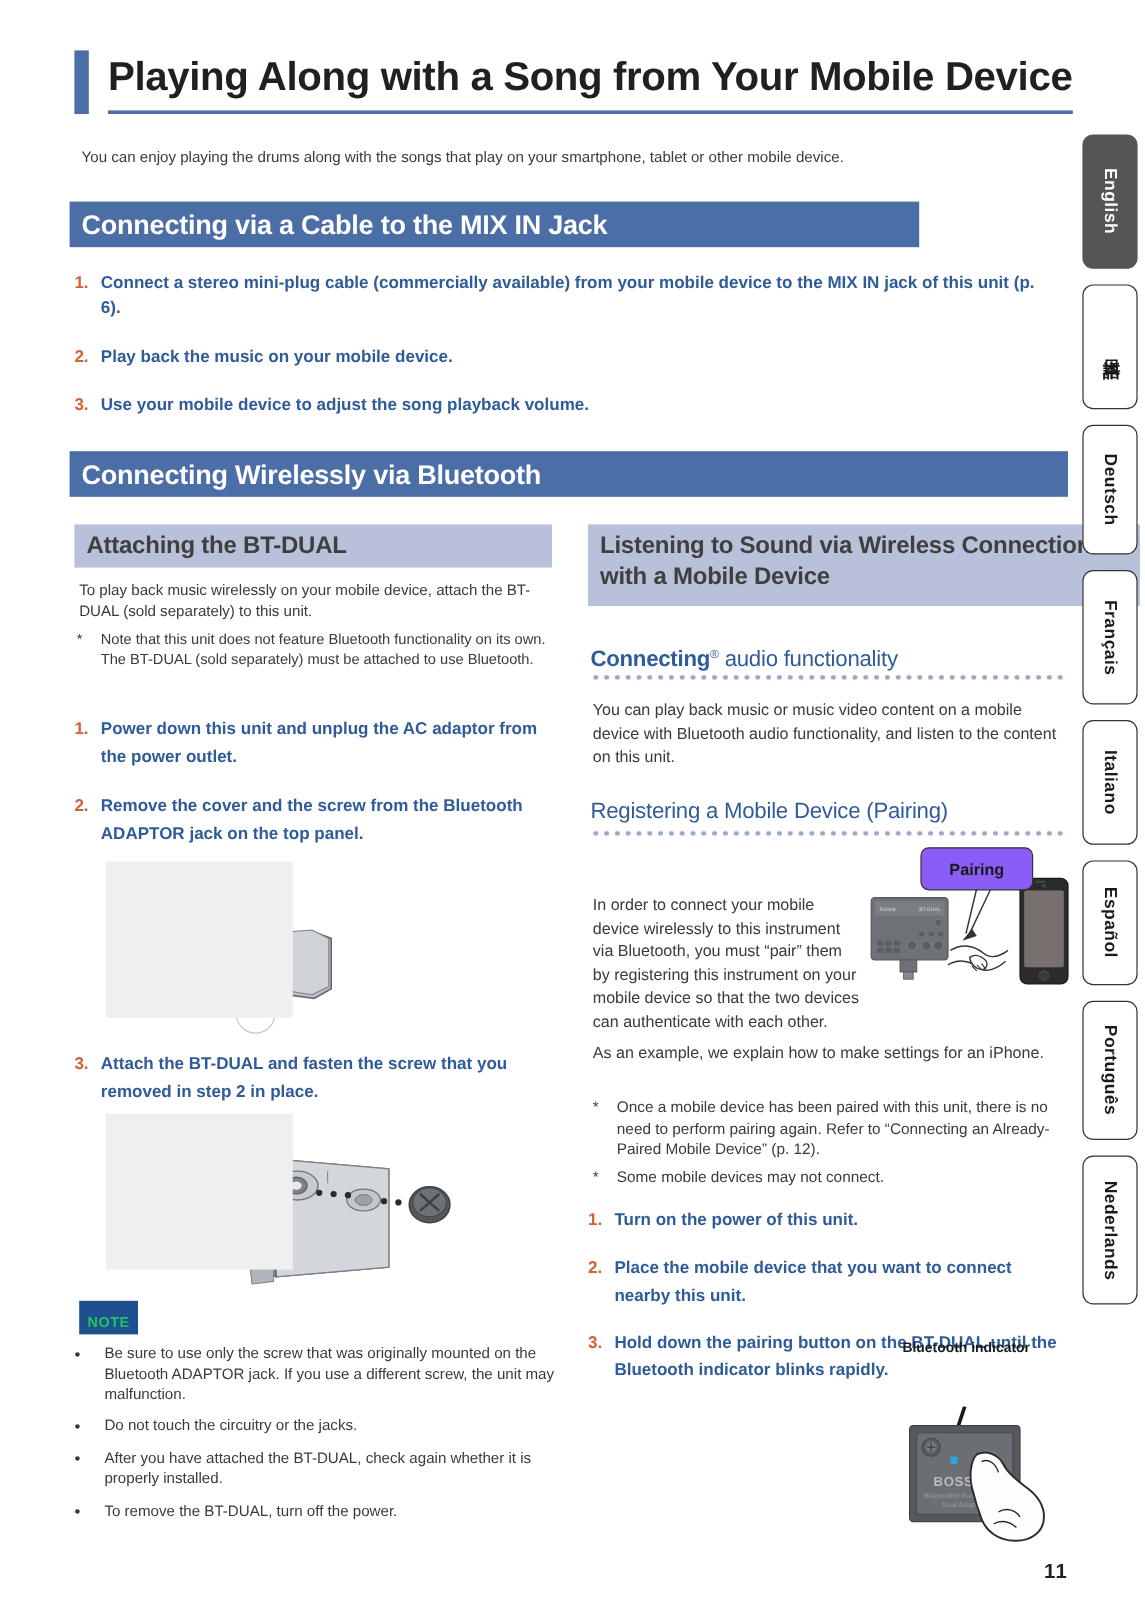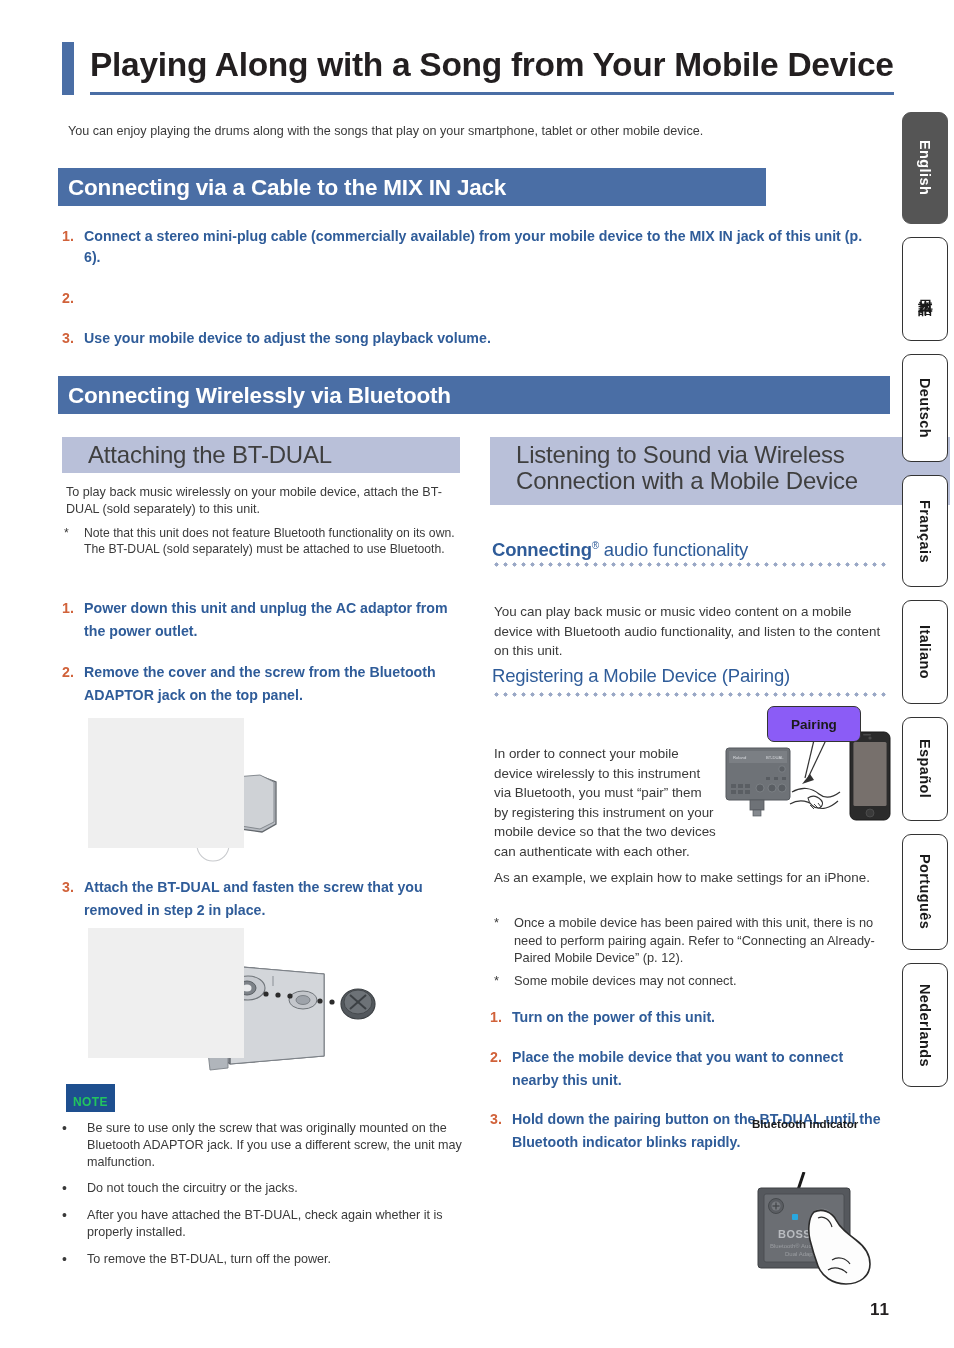--- a/index.html
+++ b/index.html
@@ -72,25 +72,25 @@
     font-stretch: condensed;
   }
   #sec-mixin { left: 58px; top: 168px; width: 708px; height: 38px; }
   #sec-bt    { left: 58px; top: 376px; width: 832px; height: 38px; }
 
   
   .sub-bar {
     position: absolute;
     background: #b9c0d9;
     color: #3f3f3f;
-    font-size: 24px;
+    font-size: 20px;
     line-height: 26px;
-    font-weight: normal;
+    font-weight: bold;
     letter-spacing: -0.2px;
-    padding: 5px 0 5px 26px;
+    padding: 5px 0 5px 10px;
     box-sizing: border-box;
     font-stretch: condensed;
   }
   #sub-attach { left: 62px; top: 437px; width: 398px; height: 36px; }
   #sub-listen { left: 490px; top: 437px; width: 460px; height: 68px; }
 
   
   .dot-head {
     position: absolute;
     color: #2f5c99;
@@ -249,20 +249,21 @@
   <div class="intro-text">You can enjoy playing the drums along with the songs that play on your smartphone, tablet or other mobile device.</div>
 
   <div class="sec-bar" id="sec-mixin">Connecting via a Cable to the MIX IN Jack</div>
 
   <div class="step big" style="left:62px; top:226px; width:820px;">
     <div class="num">1.</div>
     <div class="txt">Connect a stereo mini-plug cable (commercially available) from your mobile device to the MIX IN jack of this unit (p. 6).</div>
   </div>
   <div class="step big" style="left:62px; top:288px; width:820px;">
     <div class="num">2.</div>
+    <div class="txt">Play back the music on your mobile device.</div>
   </div>
   <div class="step big" style="left:62px; top:328px; width:820px;">
     <div class="num">3.</div>
     <div class="txt">Use your mobile device to adjust the song playback volume.</div>
   </div>
 
   <div class="sec-bar" id="sec-bt">Connecting Wirelessly via Bluetooth</div>
 
   <div class="sub-bar" id="sub-attach">Attaching the BT-DUAL</div>
 
@@ -430,21 +431,21 @@
     <div>To remove the BT-DUAL, turn off the power.</div>
   </div>
 
   <div class="sub-bar" id="sub-listen">Listening to Sound via Wireless Connection with a Mobile Device</div>
 
   <div class="dot-head" style="left:492px; top:534px; width:400px;">
     <b>Connecting</b><sup>®</sup><span> audio functionality</span>
   </div>
   <div class="dot-rule" style="left:492px; top:562px; width:396px;"></div>
 
-  <div class="para lg" style="left:494px; top:602px; width:394px;">You can play back music or music video content on a mobile device with Bluetooth audio functionality, and listen to the content on this unit.</div>
+  <div class="para lg" style="left:494px; top:582px; width:394px;">You can play back music or music video content on a mobile device with Bluetooth audio functionality, and listen to the content on this unit.</div>
 
   <div class="dot-head" style="left:492px; top:664px; width:400px;">Registering a Mobile Device (Pairing)</div>
   <div class="dot-rule" style="left:492px; top:692px; width:396px;"></div>
 
   <div class="para lg" style="left:494px; top:744px; width:222px;">In order to connect your mobile device wirelessly to this instrument via Bluetooth, you must “pair” them by registering this instrument on your mobile device so that the two devices can authenticate with each other.</div>
 
   <div class="fig" style="left:722px; top:706px; width:172px; height:138px;">
     <div class="callout-box" style="left:45px; top:0; width:92px; height:34px;">
       <span>Pairing</span>
     </div>

